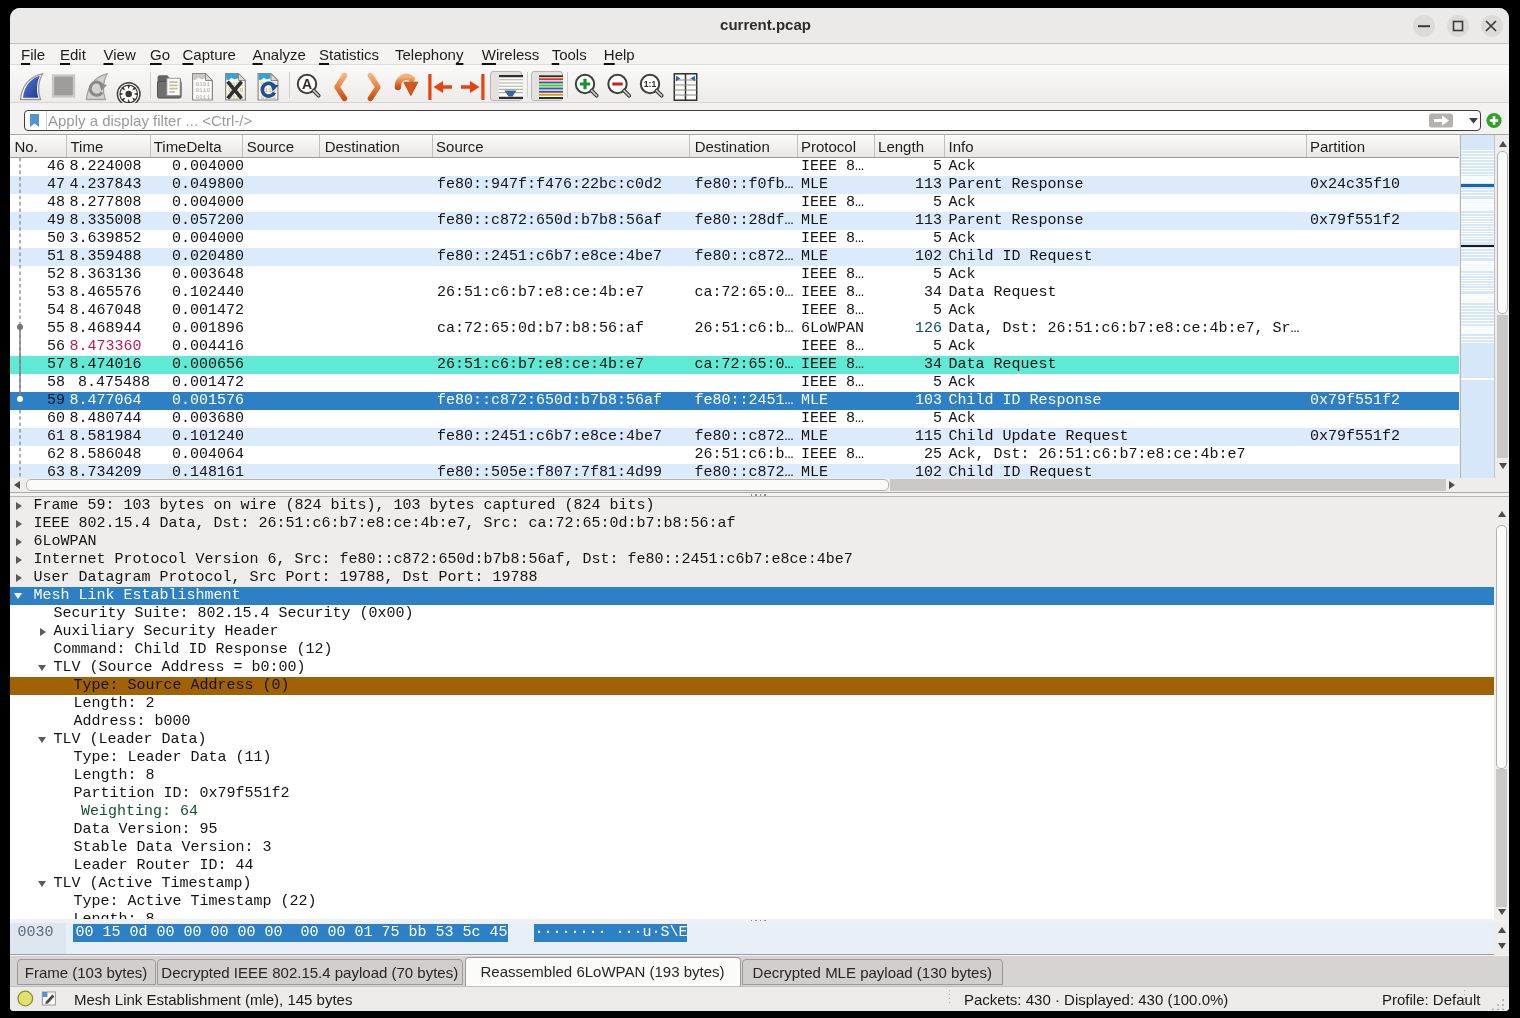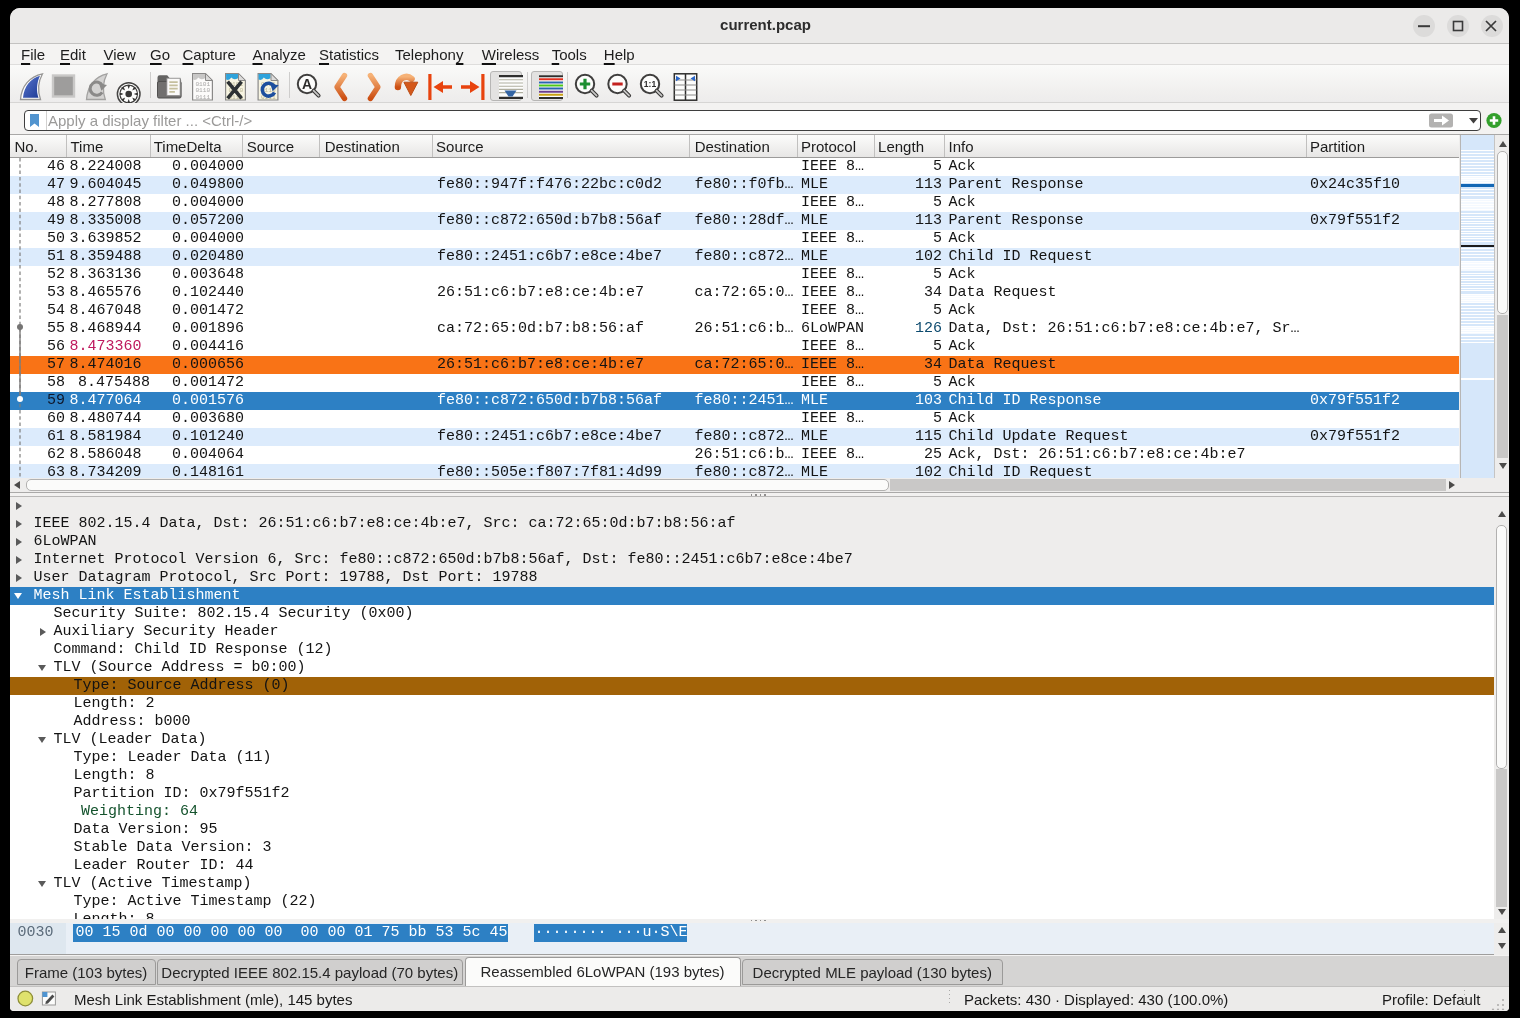--- a/index.html
+++ b/index.html
@@ -287,21 +287,21 @@
 <div class="prow abs" style="top:0px;background:#ffffff">
 <span style="left:0px;width:55px;text-align:right;color:#141414">46</span>
 <span style="left:59.5px;color:#141414">8.224008</span>
 <span style="left:160px;width:74px;text-align:right;color:#141414">0.004000</span>
 <span style="left:791px;color:#141414">IEEE 8…</span>
 <span style="left:864px;width:68px;text-align:right;color:#141414">5</span>
 <span style="left:938.5px;color:#141414">Ack</span>
 </div>
 <div class="prow abs" style="top:18px;background:#dcebfc">
 <span style="left:0px;width:55px;text-align:right;color:#141414">47</span>
-<span style="left:59.5px;color:#141414">9.604045</span>
+<span style="left:59.5px;color:#141414">4.237843</span>
 <span style="left:160px;width:74px;text-align:right;color:#141414">0.049800</span>
 <span style="left:427px;color:#141414">fe80::947f:f476:22bc:c0d2</span>
 <span style="left:684.5px;color:#141414">fe80::f0fb…</span>
 <span style="left:791px;color:#141414">MLE</span>
 <span style="left:864px;width:68px;text-align:right;color:#141414">113</span>
 <span style="left:938.5px;color:#141414">Parent Response</span>
 <span style="left:1300px;color:#141414">0x24c35f10</span>
 </div>
 <div class="prow abs" style="top:36px;background:#ffffff">
 <span style="left:0px;width:55px;text-align:right;color:#141414">48</span>
@@ -377,21 +377,21 @@
 <span style="left:938.5px;color:#141414">Data, Dst: 26:51:c6:b7:e8:ce:4b:e7, Sr…</span>
 </div>
 <div class="prow abs" style="top:180px;background:#ffffff">
 <span style="left:0px;width:55px;text-align:right;color:#141414">56</span>
 <span style="left:59.5px;color:#be185d">8.473360</span>
 <span style="left:160px;width:74px;text-align:right;color:#141414">0.004416</span>
 <span style="left:791px;color:#141414">IEEE 8…</span>
 <span style="left:864px;width:68px;text-align:right;color:#141414">5</span>
 <span style="left:938.5px;color:#141414">Ack</span>
 </div>
-<div class="prow abs" style="top:198px;background:#f97316">
+<div class="prow abs" style="top:198px;background:#5eead4">
 <span style="left:0px;width:55px;text-align:right;color:#141414">57</span>
 <span style="left:59.5px;color:#141414">8.474016</span>
 <span style="left:160px;width:74px;text-align:right;color:#141414">0.000656</span>
 <span style="left:427px;color:#141414">26:51:c6:b7:e8:ce:4b:e7</span>
 <span style="left:684.5px;color:#141414">ca:72:65:0…</span>
 <span style="left:791px;color:#141414">IEEE 8…</span>
 <span style="left:864px;width:68px;text-align:right;color:#141414">34</span>
 <span style="left:938.5px;color:#141414">Data Request</span>
 </div>
 <div class="prow abs" style="top:216px;background:#ffffff">
@@ -493,20 +493,21 @@
 <div class="abs" style="left:16px;top:1px;width:863px;height:12px;background:#fbfbfa;border:1px solid #b2b1b0;border-radius:5px"></div>
 <div class="abs" style="left:880px;top:1px;width:556px;height:12px;background:#c9c8c7"></div>
 <div class="arr" style="left:1439px;top:3.5px;border-top:4.5px solid transparent;border-bottom:4.5px solid transparent;border-left:6px solid #4c4b4a"></div>
 </div>
 <div class="abs" style="left:0;top:483.5px;width:1499px;height:5px;background:#f2f1f0;border-top:1px solid #aaa9a8;border-bottom:1px solid #b9b8b7">
 <div class="abs" style="left:741px;top:1.5px;width:18px;height:1.5px;background:repeating-linear-gradient(90deg,#908f8e 0 1.5px,transparent 1.5px 4.5px)"></div>
     </div>
 <div id="details" class="abs">
 <div class="drow abs" style="top:0px;background:#eeedec">
 <div class="exp-r" style="left:6px;top:5px;border-left-color:#5a5a5a"></div>
+<div class="t" style="left:23.5px;color:#131313">Frame 59: 103 bytes on wire (824 bits), 103 bytes captured (824 bits)</div>
 </div>
 <div class="drow abs" style="top:18px;background:#eeedec">
 <div class="exp-r" style="left:6px;top:5px;border-left-color:#5a5a5a"></div>
 <div class="t" style="left:23.5px;color:#131313">IEEE 802.15.4 Data, Dst: 26:51:c6:b7:e8:ce:4b:e7, Src: ca:72:65:0d:b7:b8:56:af</div>
 </div>
 <div class="drow abs" style="top:36px;background:#eeedec">
 <div class="exp-r" style="left:6px;top:5px;border-left-color:#5a5a5a"></div>
 <div class="t" style="left:23.5px;color:#131313">6LoWPAN</div>
 </div>
 <div class="drow abs" style="top:54px;background:#eeedec">

